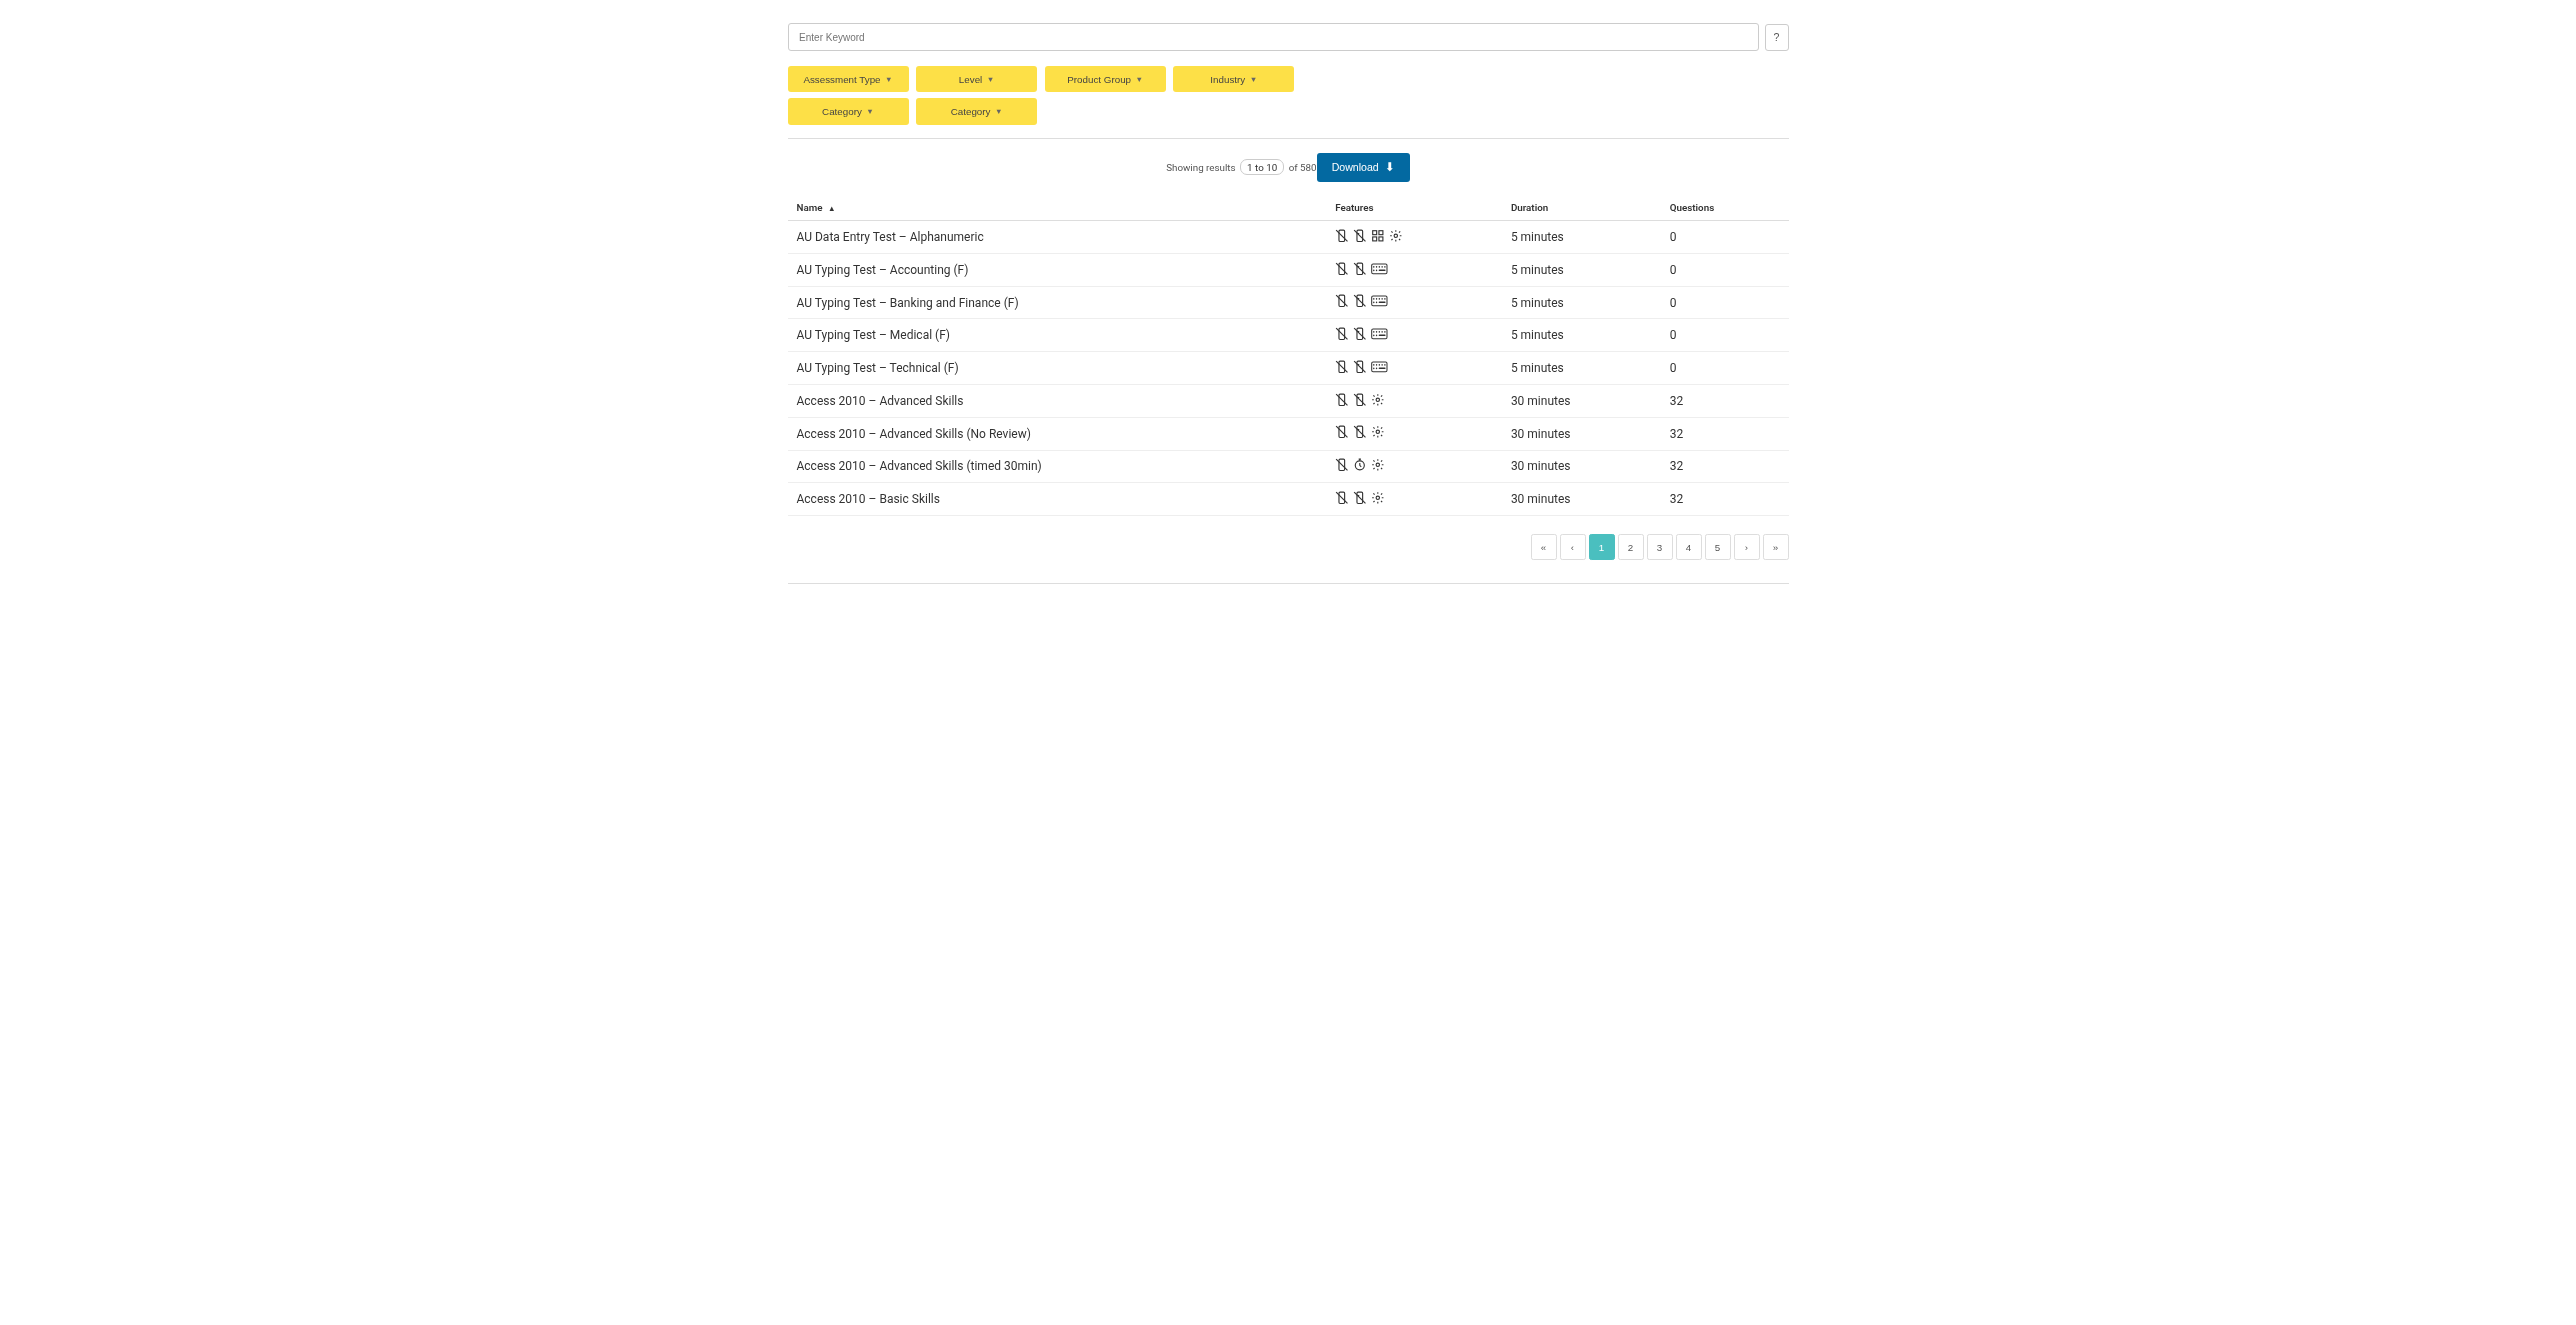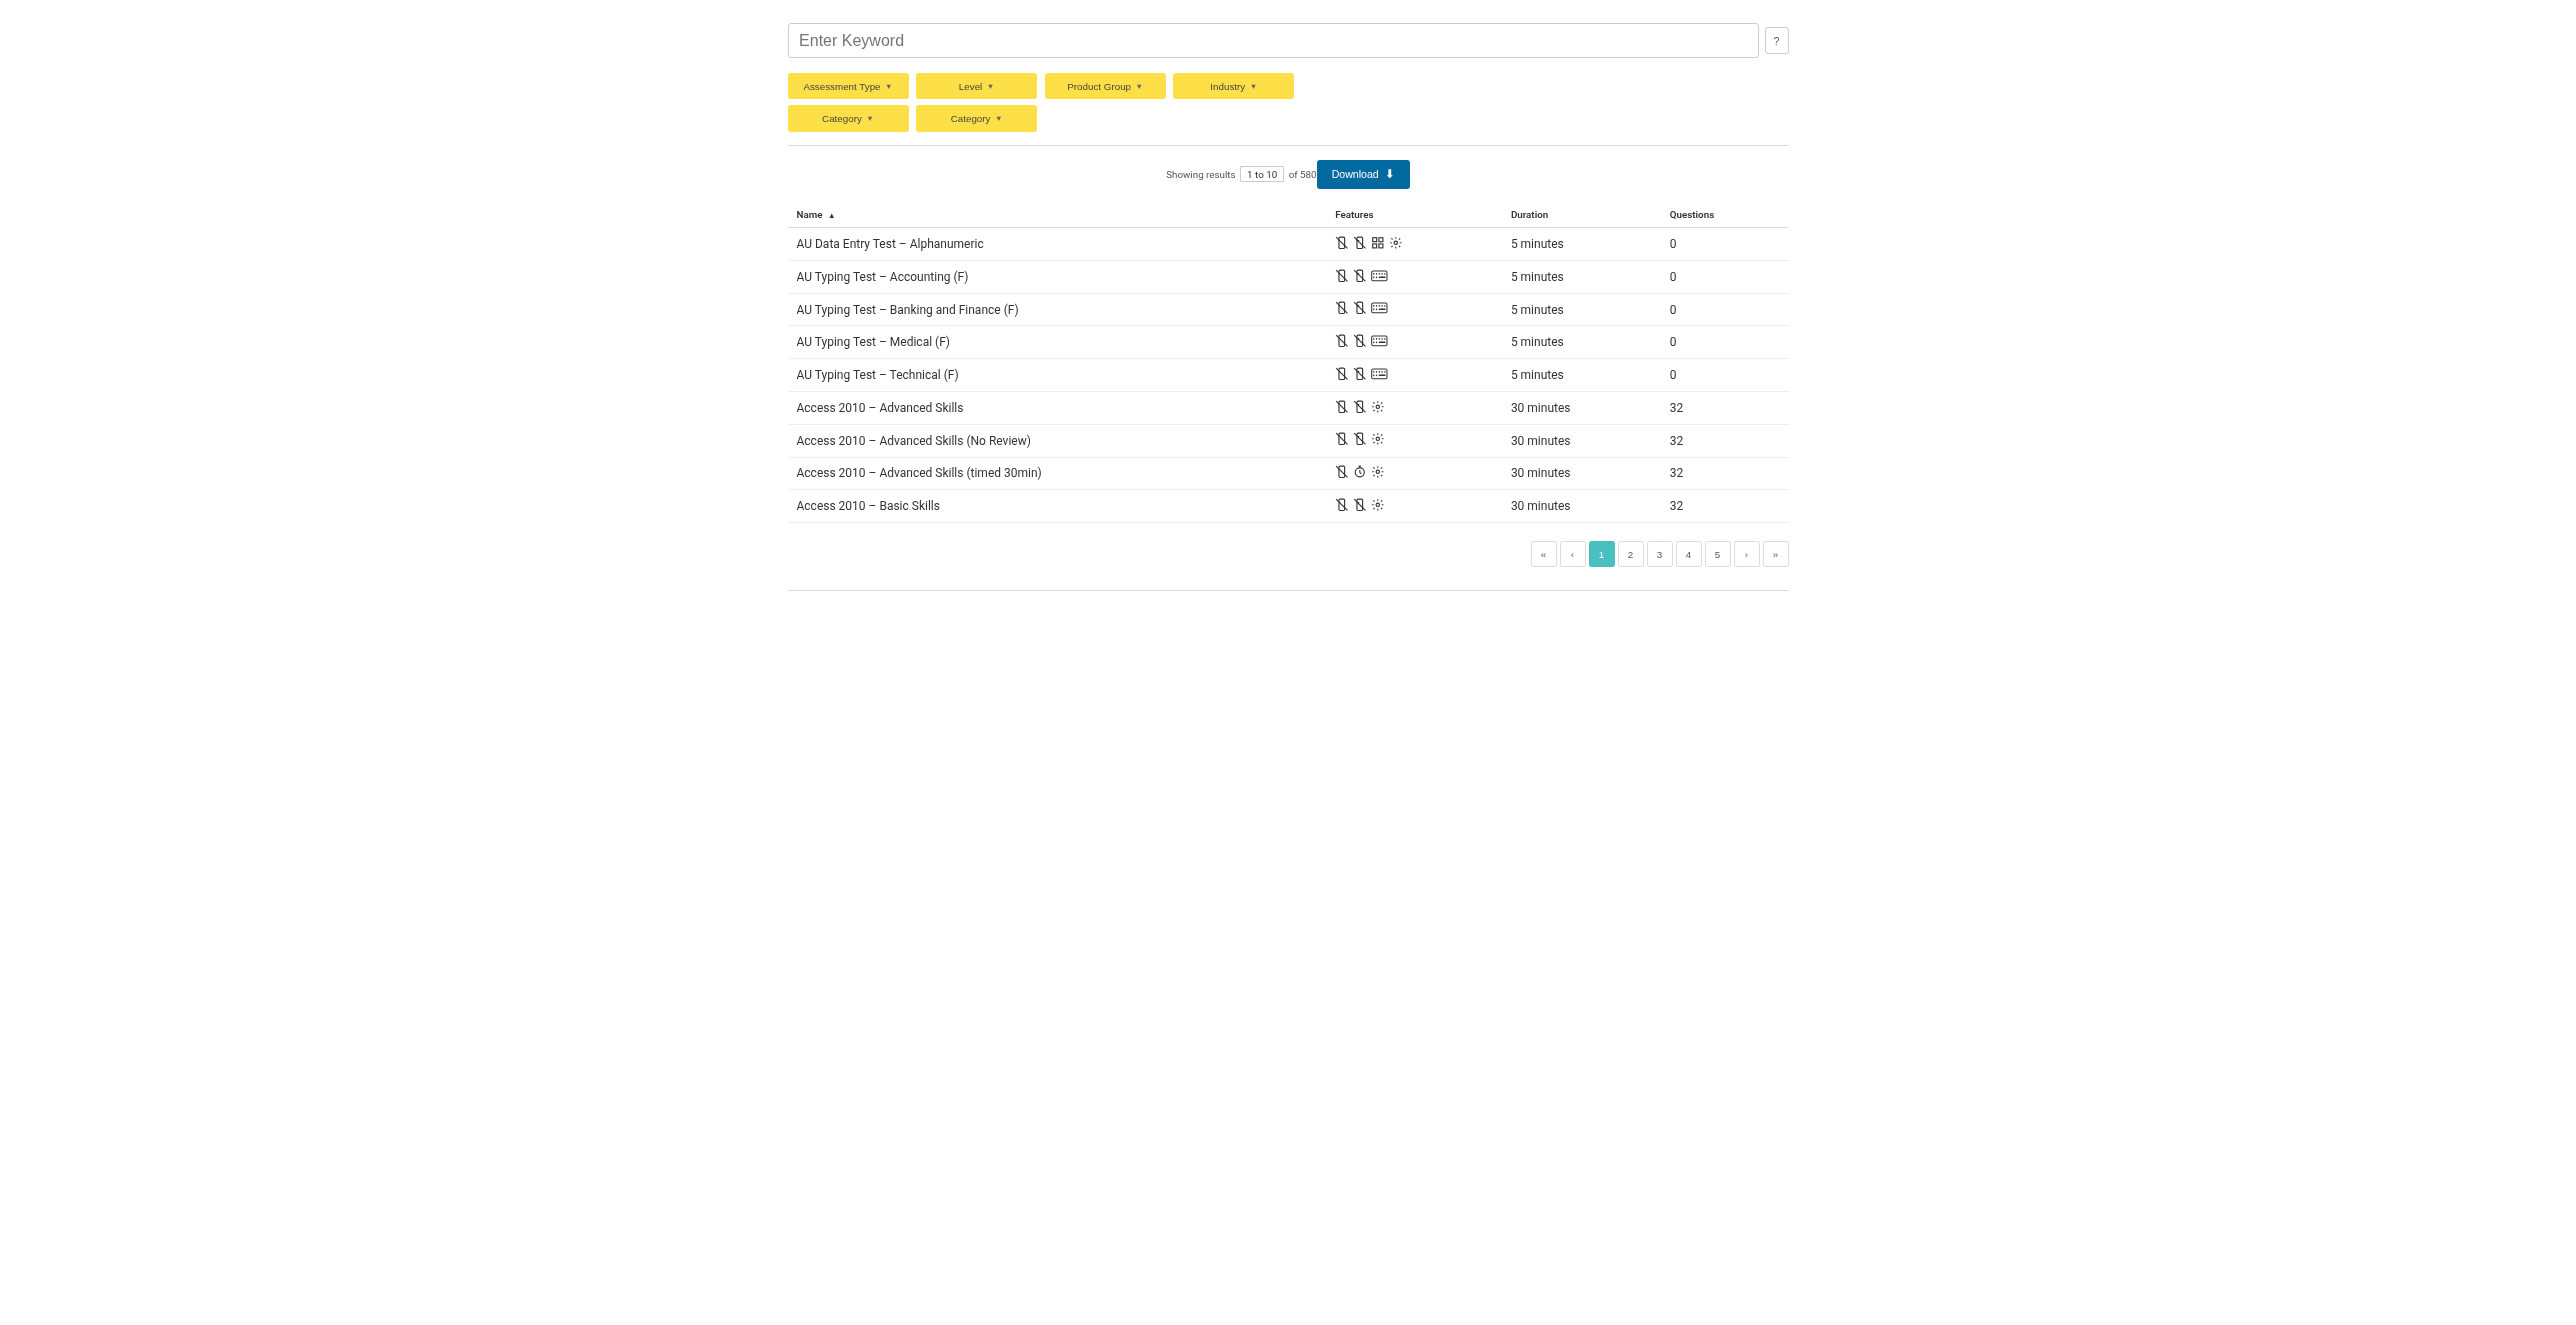--- a/index.html
+++ b/index.html
@@ -18,21 +18,21 @@
       display: flex;
       align-items: center;
       gap: 6px;
       margin-bottom: 15px;
     }
     .search-input {
       flex: 1;
       border: 0.8px solid #ccc;
       border-radius: 3px;
       padding: 7.6px 10.6px;
-      font-size: 16px;
+      font-size: 10px;
       color: #999;
       outline: none;
     }
     .help-btn {
       border: 0.8px solid #ccc;
       background: #fff;
       border-radius: 3px;
       width: 24px;
       height: 27px;
       cursor: pointer;
@@ -76,21 +76,21 @@
     }
     .results-text {
       font-size: 9.8px;
       color: #555;
       display: flex;
       align-items: center;
       gap: 4.5px;
     }
     .results-range {
       border: 0.8px solid #ccc;
-      border-radius: 1px;
+      border-radius: 7px;
       padding: 1.5px 6px;
       font-size: 9.8px;
       color: #333;
     }
     .download-btn {
       background: #0369a1;
       color: #fff;
       border: none;
       border-radius: 3px;
       padding: 7.6px 15px;

